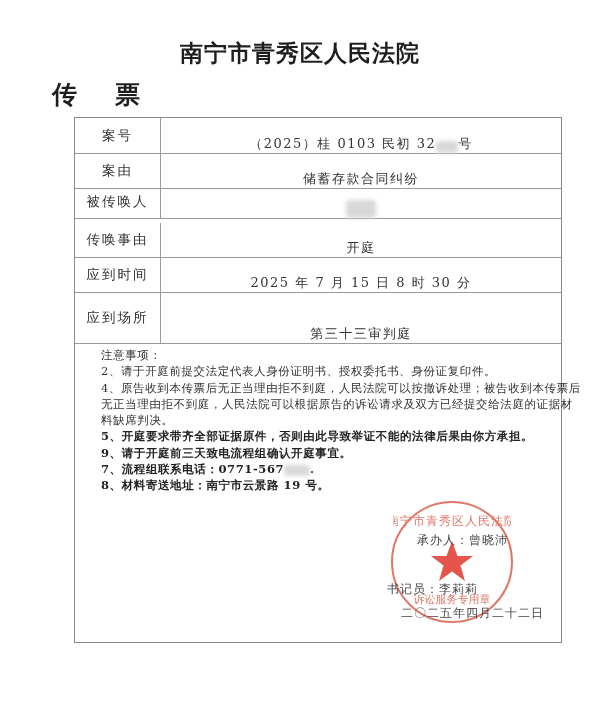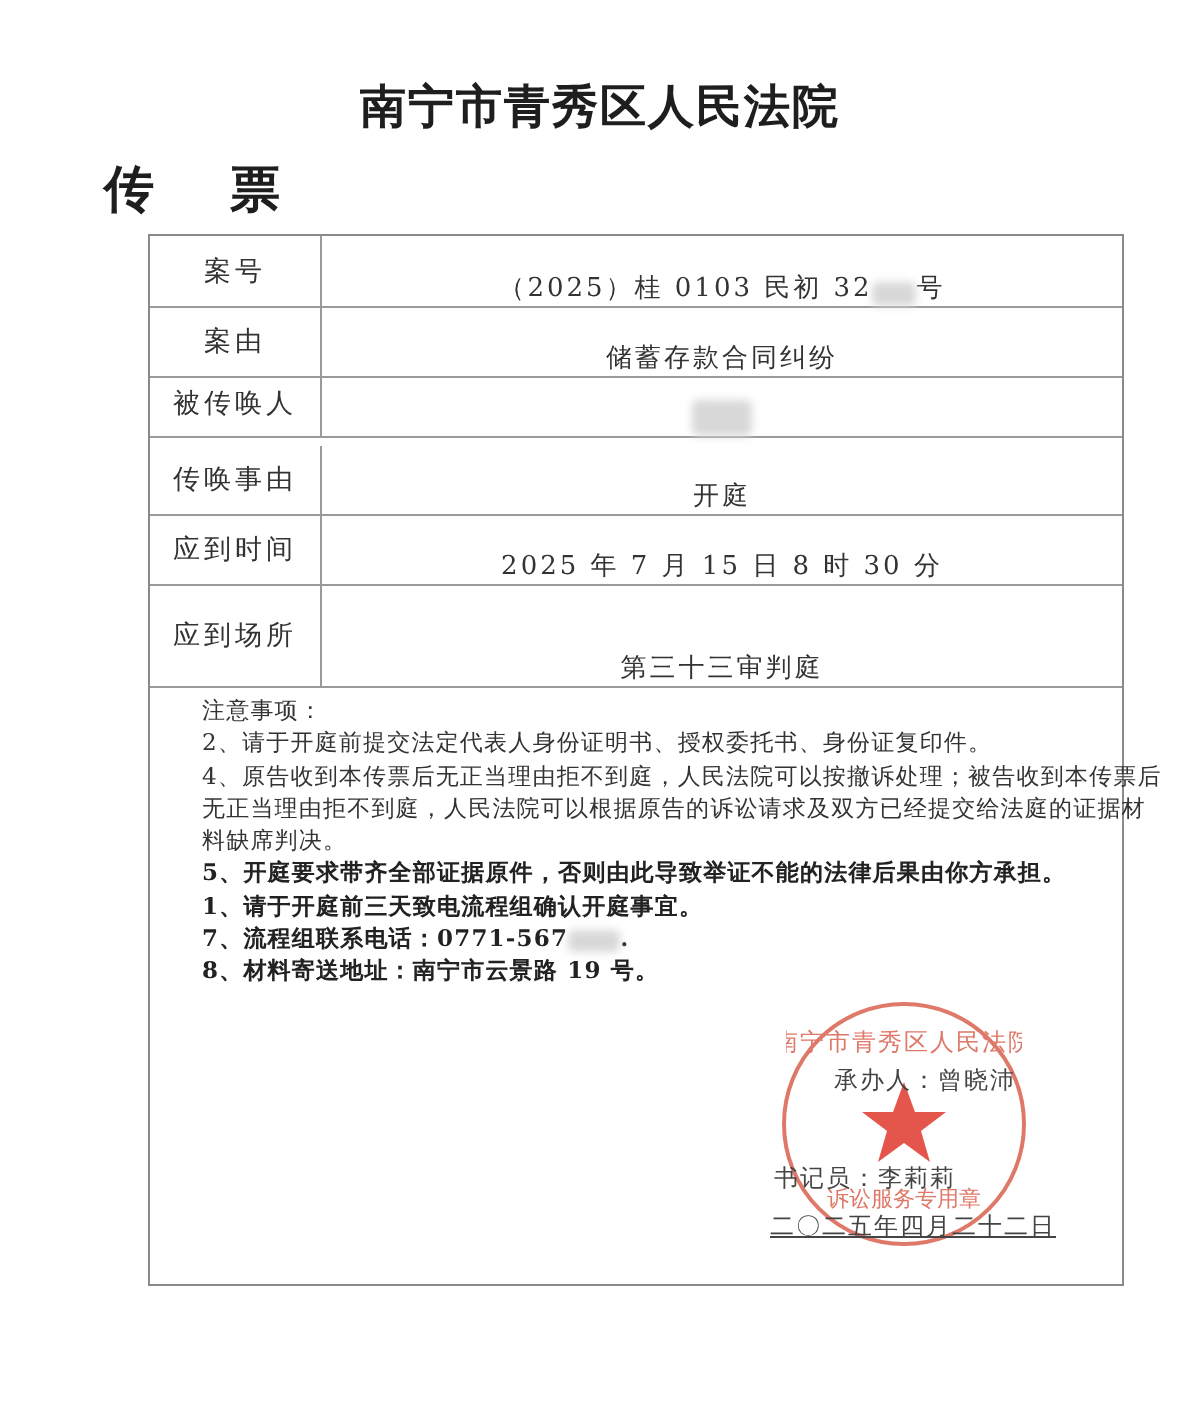--- a/index.html
+++ b/index.html
@@ -76,31 +76,31 @@
     <div class="value">第三十三审判庭</div>
   </div>
 
   <div class="notes">
     <div>注意事项：</div>
     <div>2、请于开庭前提交法定代表人身份证明书、授权委托书、身份证复印件。</div>
     <div>4、原告收到本传票后无正当理由拒不到庭，人民法院可以按撤诉处理；被告收到本传票后</div>
     <div>无正当理由拒不到庭，人民法院可以根据原告的诉讼请求及双方已经提交给法庭的证据材</div>
     <div>料缺席判决。</div>
     <div class="bold">5、开庭要求带齐全部证据原件，否则由此导致举证不能的法律后果由你方承担。</div>
-    <div class="bold">1、请于开庭前三天致电流程组确认开庭事宜。</div>
+    <div class="bold">9、请于开庭前三天致电流程组确认开庭事宜。</div>
     <div class="bold">
       <span>7、流程组联系电话：0771-567</span><span class="blur" style="width:26px;height:11px;vertical-align:middle;"></span>.
     </div>
     <div class="bold">8、材料寄送地址：南宁市云景路 19 号。</div>
   </div>
 
   <div class="seal">
     <svg width="118" height="118" viewBox="0 0 118 118">
       <polygon points="59,38 64.5,53 80,53 67.5,62.5 72,78 59,68.5 46,78 50.5,62.5 38,53 53.5,53" fill="#e0392d"></polygon>
       <text x="59" y="22" text-anchor="middle" font-size="12" fill="#d9614f" font-family="DejaVu Sans, sans-serif" letter-spacing="1">南宁市青秀区人民法院</text>
       <text x="59" y="100" text-anchor="middle" font-size="11" fill="#d9614f" font-family="DejaVu Sans, sans-serif">诉讼服务专用章</text>
     </svg>
   </div>
 
   <div class="sign" style="left:342px;top:414px;">承办人：曾晓沛</div>
   <div class="sign" style="left:312px;top:463px;">书记员：李莉莉</div>
-  <div class="sign" style="left:310px;top:487px;text-decoration:underline;">二〇二五年四月二十二日</div>
+  <div class="sign" style="left:326px;top:487px;">二〇二五年四月二十二日</div>
 </div>
 
 </body></html>

